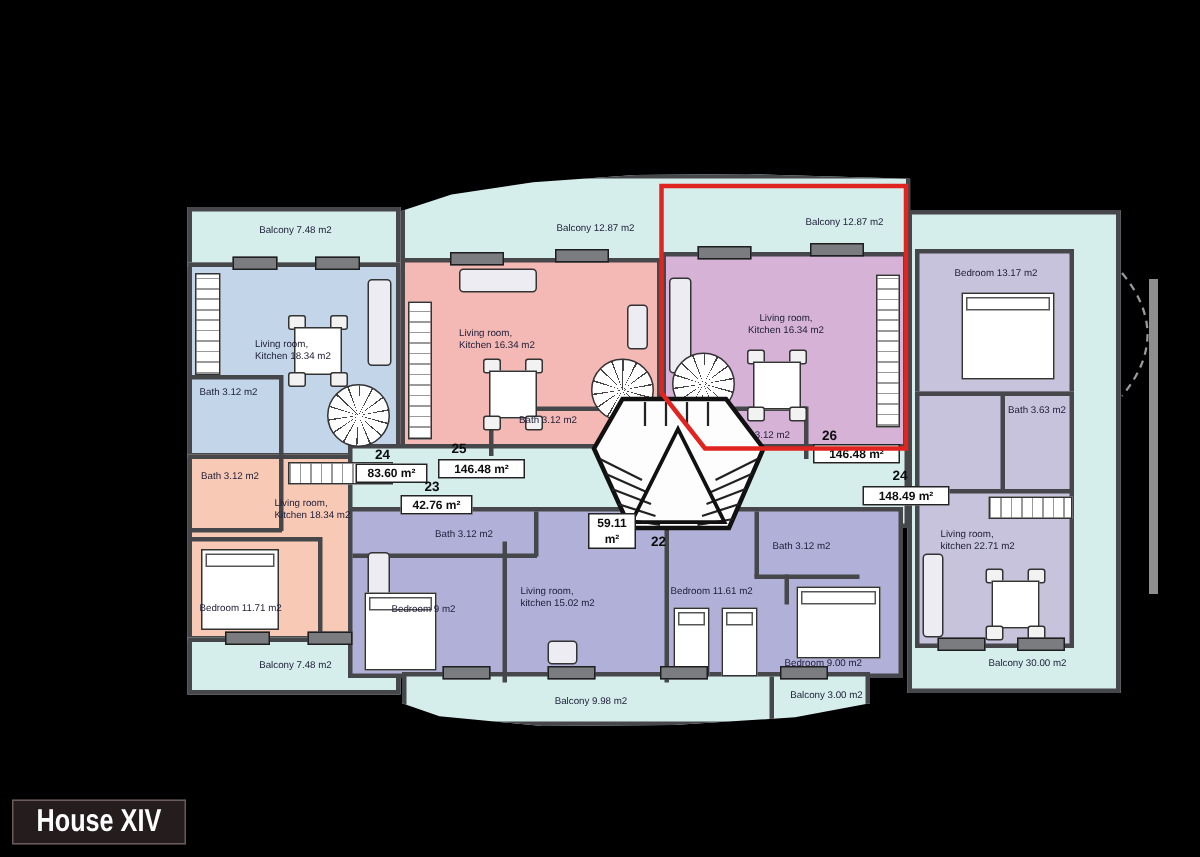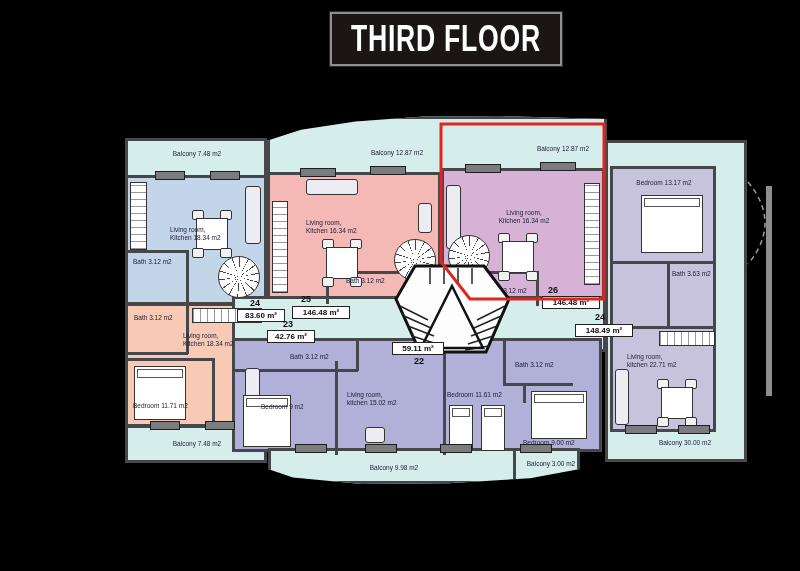--- a/index.html
+++ b/index.html
@@ -31,24 +31,24 @@
   .tread{stroke:#222;stroke-width:1.5;}
   .redline{fill:none;stroke:var(--highlight,#e02420);stroke-width:3;}
   .dashline{fill:none;stroke:#9a9a9a;stroke-width:1.5;stroke-dasharray:5 4;}
   .graybar{position:absolute;left:766px;top:186px;width:6px;height:210px;background:#8e8e8e;z-index:20;}
 </style>
 </head>
 <body>
 
 <div id="stage">
 
-  <div class="titlebox">
-    <span>THIRD FLOOR</span>
-  </div>
-
+
+  <div class="housebox">
+    <span>House XIV</span>
+  </div>
 
   <div class="room" style="left:125px;top:138px;width:142px;height:40px;background:var(--common)">
     <span class="rlabel" style="left:10px;top:9px;width:118px;text-align:center">Balcony 7.48 m2</span>
   </div>
   <div class="room" style="left:125px;top:175px;width:142px;height:130px;background:var(--apt24)">
     <div class="kitchen v" style="left:2px;top:4px;width:15px;height:66px"></div>
     <div class="sofa" style="right:3px;top:8px;width:16px;height:58px"></div>
     <div class="dining" style="left:62px;top:32px;width:44px;height:48px">
       <div class="chair" style="left:2px;top:0"></div>
       <div class="chair" style="right:2px;top:0"></div>
@@ -180,22 +180,22 @@
   <span class="num" style="left:250px;top:298px">24</span>
   <span class="areabox" style="left:237px;top:309px;width:48px">83.60 m²</span>
   <span class="num" style="left:301px;top:294px">25</span>
   <span class="areabox" style="left:292px;top:306px;width:58px">146.48 m²</span>
   <span class="num" style="left:283px;top:319px">23</span>
   <span class="areabox" style="left:267px;top:330px;width:48px">42.76 m²</span>
   <span class="num" style="left:548px;top:285px">26</span>
   <span class="areabox" style="left:542px;top:296px;width:58px">146.48 m²</span>
   <span class="num" style="left:595px;top:312px">24</span>
   <span class="areabox" style="left:575px;top:324px;width:58px">148.49 m²</span>
-  <span class="areabox" style="left:392px;top:342px;width:52px">59.11 m²</span>
-  <span class="num" style="left:414px;top:356px">22</span>
+  <span class="areabox" style="left:392px;top:342px;width:32px">59.11 m²</span>
+  <span class="num" style="left:434px;top:356px">22</span>
 
   <svg class="stairs" width="122" height="98" viewBox="0 0 122 98">
     <polygon class="hexa" points="23,6 92,6 117,39 94,92 28,92 4,39"></polygon>
     <line class="tread" x1="38" y1="8" x2="38" y2="24"></line>
     <line class="tread" x1="52" y1="8" x2="52" y2="24"></line>
     <line class="tread" x1="66" y1="8" x2="66" y2="24"></line>
     <line class="tread" x1="80" y1="8" x2="80" y2="24"></line>
     <line class="tread" x1="8" y1="46" x2="36" y2="60"></line>
     <line class="tread" x1="12" y1="56" x2="39" y2="68"></line>
     <line class="tread" x1="16" y1="66" x2="42" y2="76"></line>

